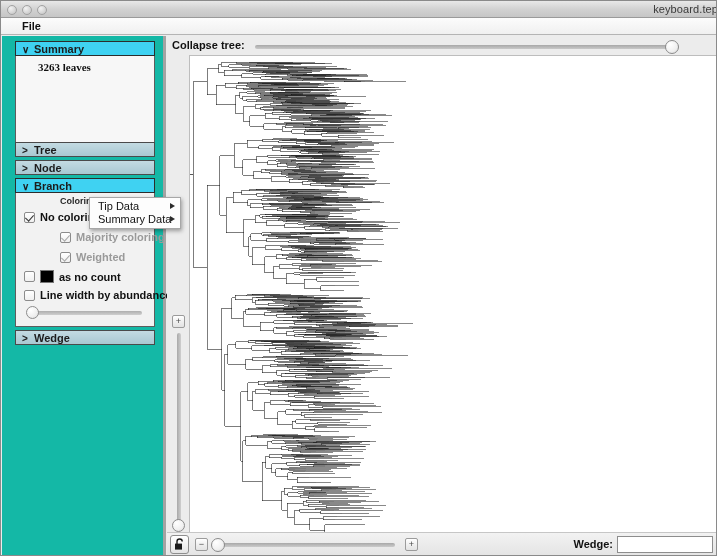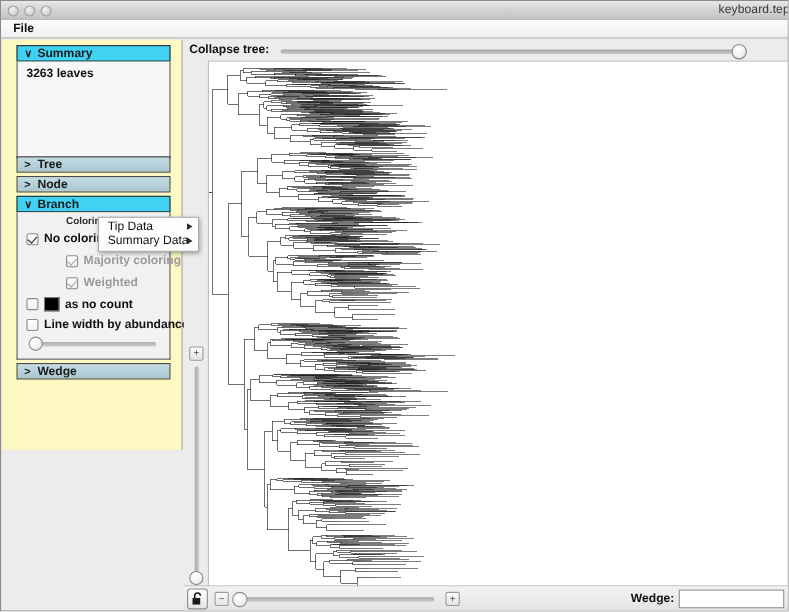--- a/index.html
+++ b/index.html
@@ -59,36 +59,36 @@
     position: absolute;
     left: 0; top: 17px;
     width: 717px;
     height: 17px;
     background: linear-gradient(to bottom, #fcfcfc 0%, #f0f0f0 100%);
     border-bottom: 1px solid #b4b4b4;
     box-sizing: border-box;
   }
   .menu-item {
     position: absolute;
-    left: 8px; top: 2px;
+    left: 18px; top: 2px;
     font-size: 11px;
     font-weight: bold;
     color: #111;
     padding: 0 3px;
     cursor: default;
   }
 
   
   .sidebar {
     position: absolute;
     left: 1px; top: 35px;
     width: 164px;
-    height: 373px;
-    background: #fef9c3;
-    border-right: 1px solid #a3a3a3;
+    height: 520px;
+    background: #14b8a6;
+    border-right: 3px solid #a3a3a3;
     box-sizing: border-box;
   }
 
   .panel {
     position: absolute;
     left: 13px;
     width: 140px;
     box-sizing: border-box;
   }
   .panel-header {
@@ -124,24 +124,25 @@
     border-top: none;
     box-sizing: border-box;
     position: relative;
   }
 
   
   #panel-summary { top: 5px; }
   #summary-body { height: 88px; }
   .summary-text {
     position: absolute;
-    left: 8px; top: 5px;
-    font-size: 11px;
-    font-weight: bold;
-    color: #111;
+    left: 22px; top: 5px;
+    font-size: 11px;
+    font-weight: bold;
+    color: #111;
+    font-family: Liberation Serif, serif;
   }
 
   #panel-tree { top: 106px; }
   #panel-node { top: 124px; }
   #panel-branch { top: 142px; }
   #panel-wedge { top: 294px; }
 
   
   #branch-body {
     height: 134px;

